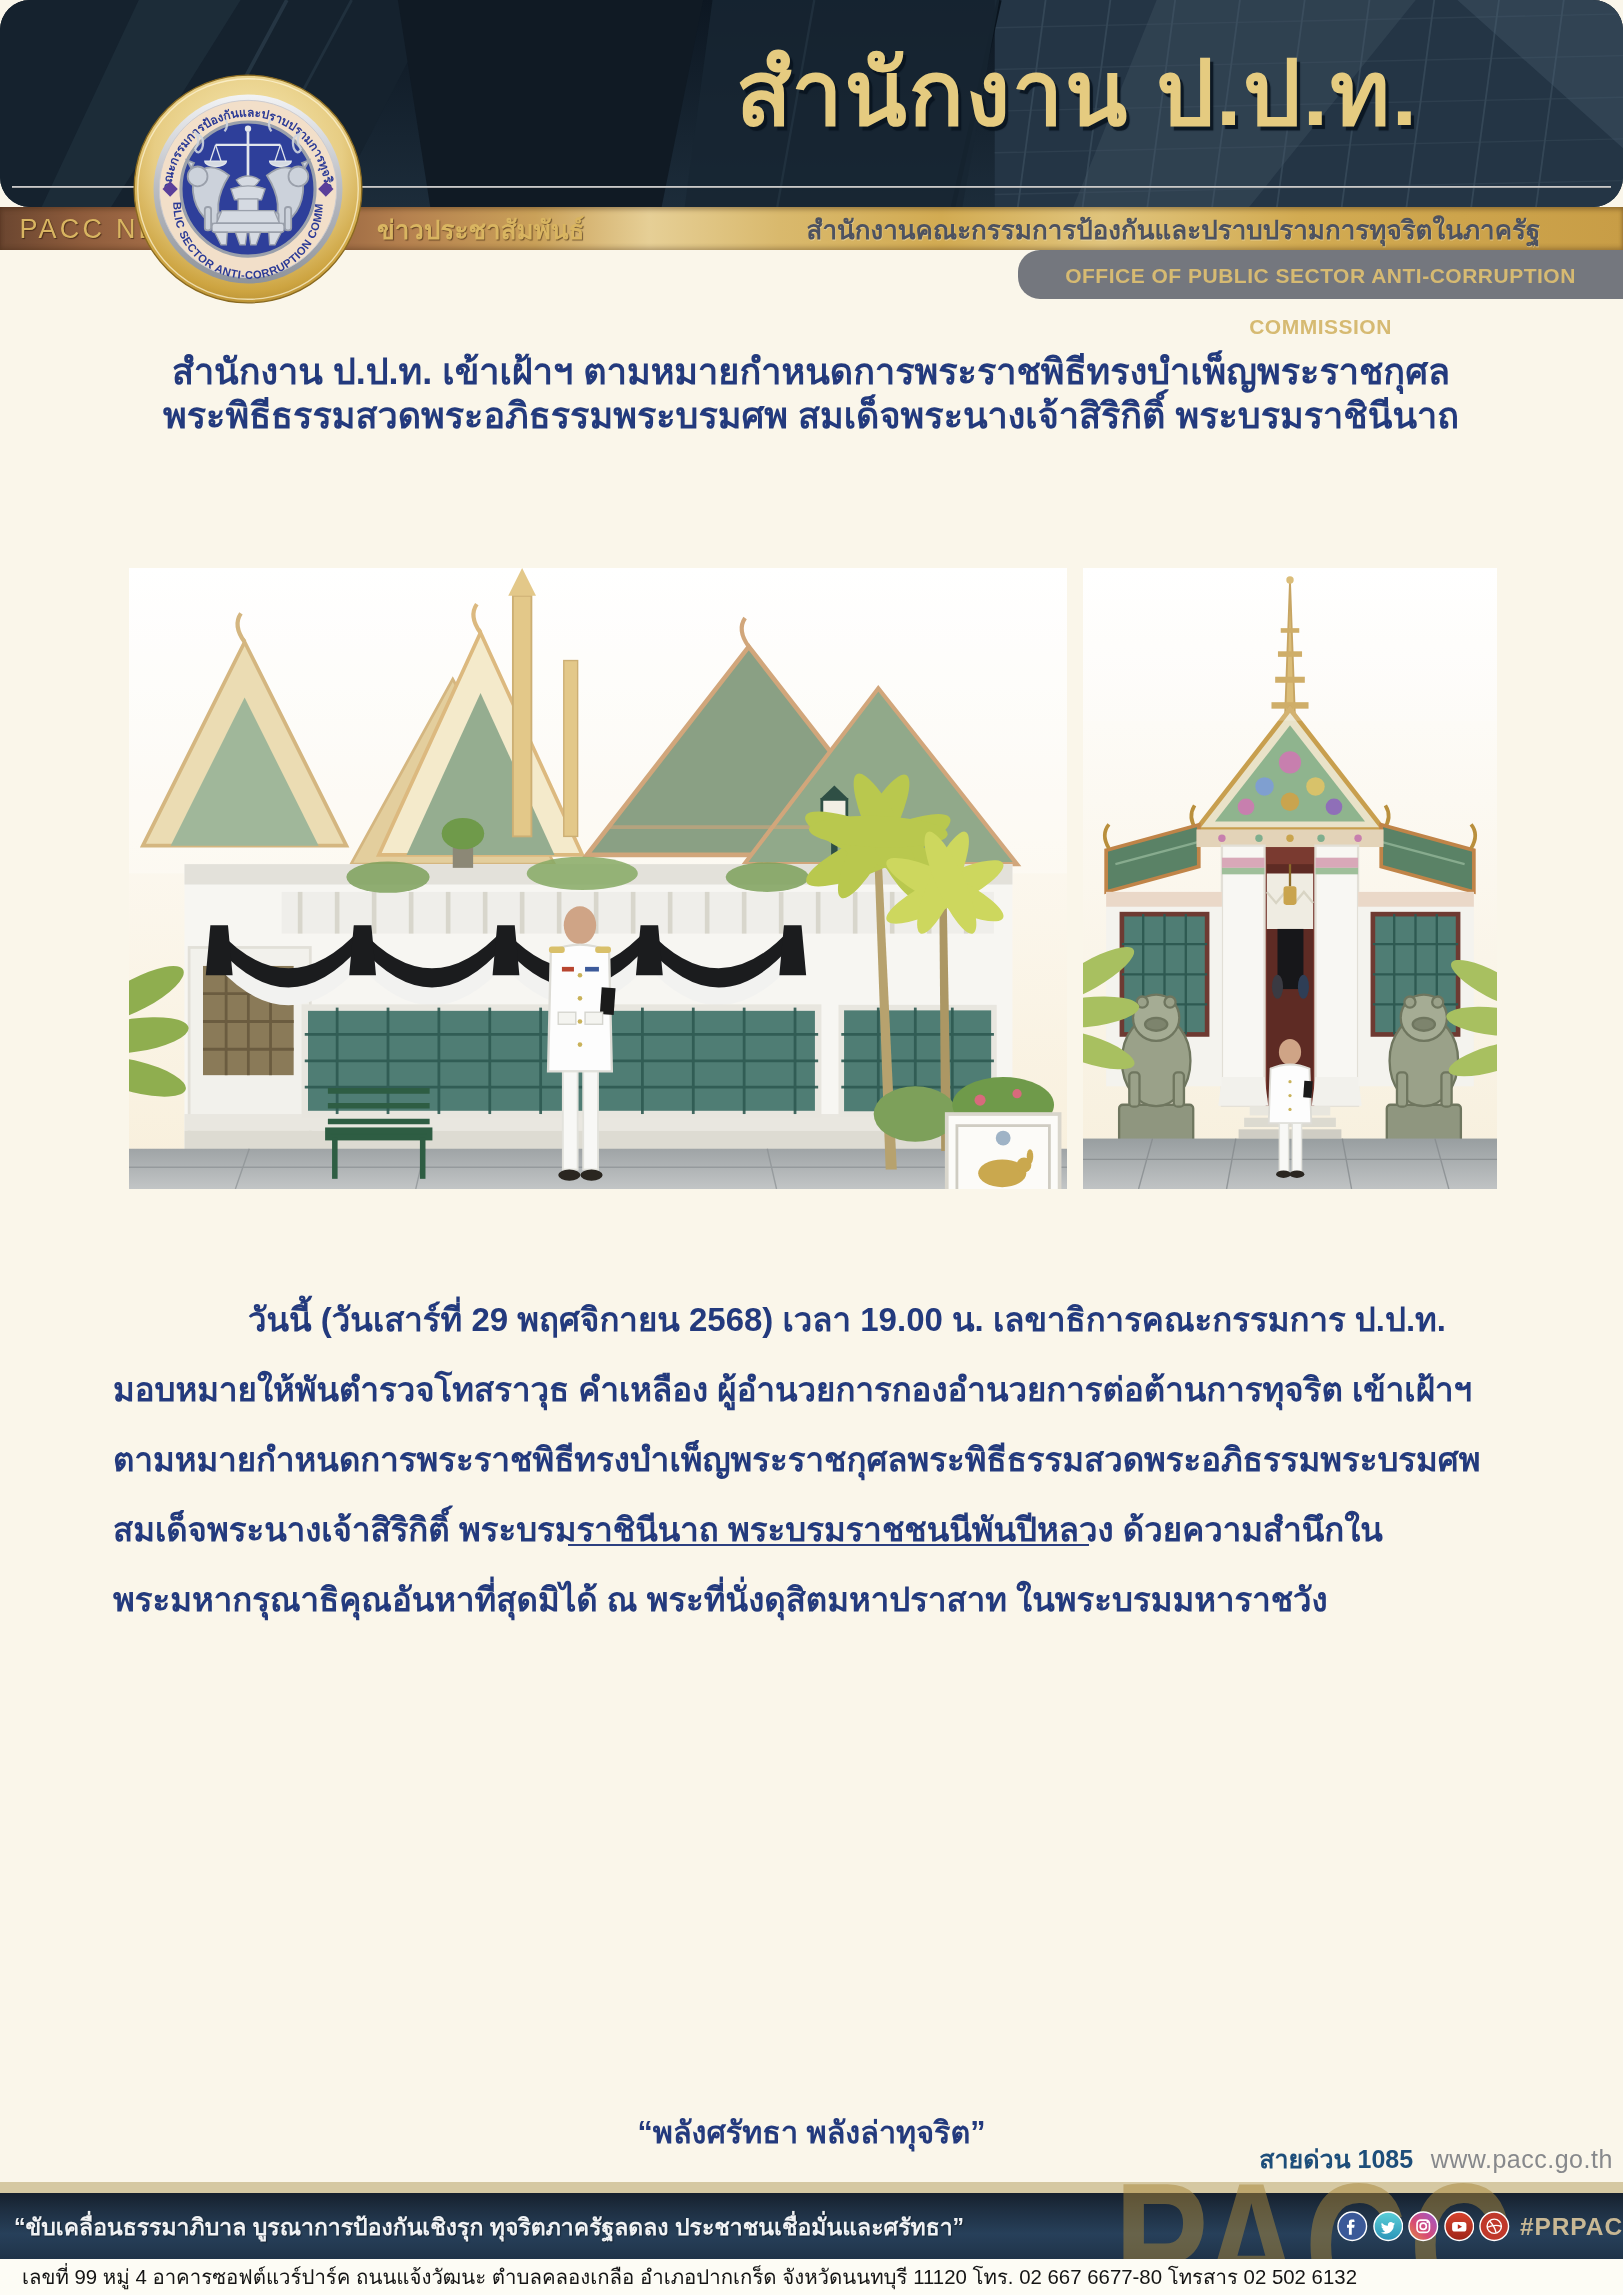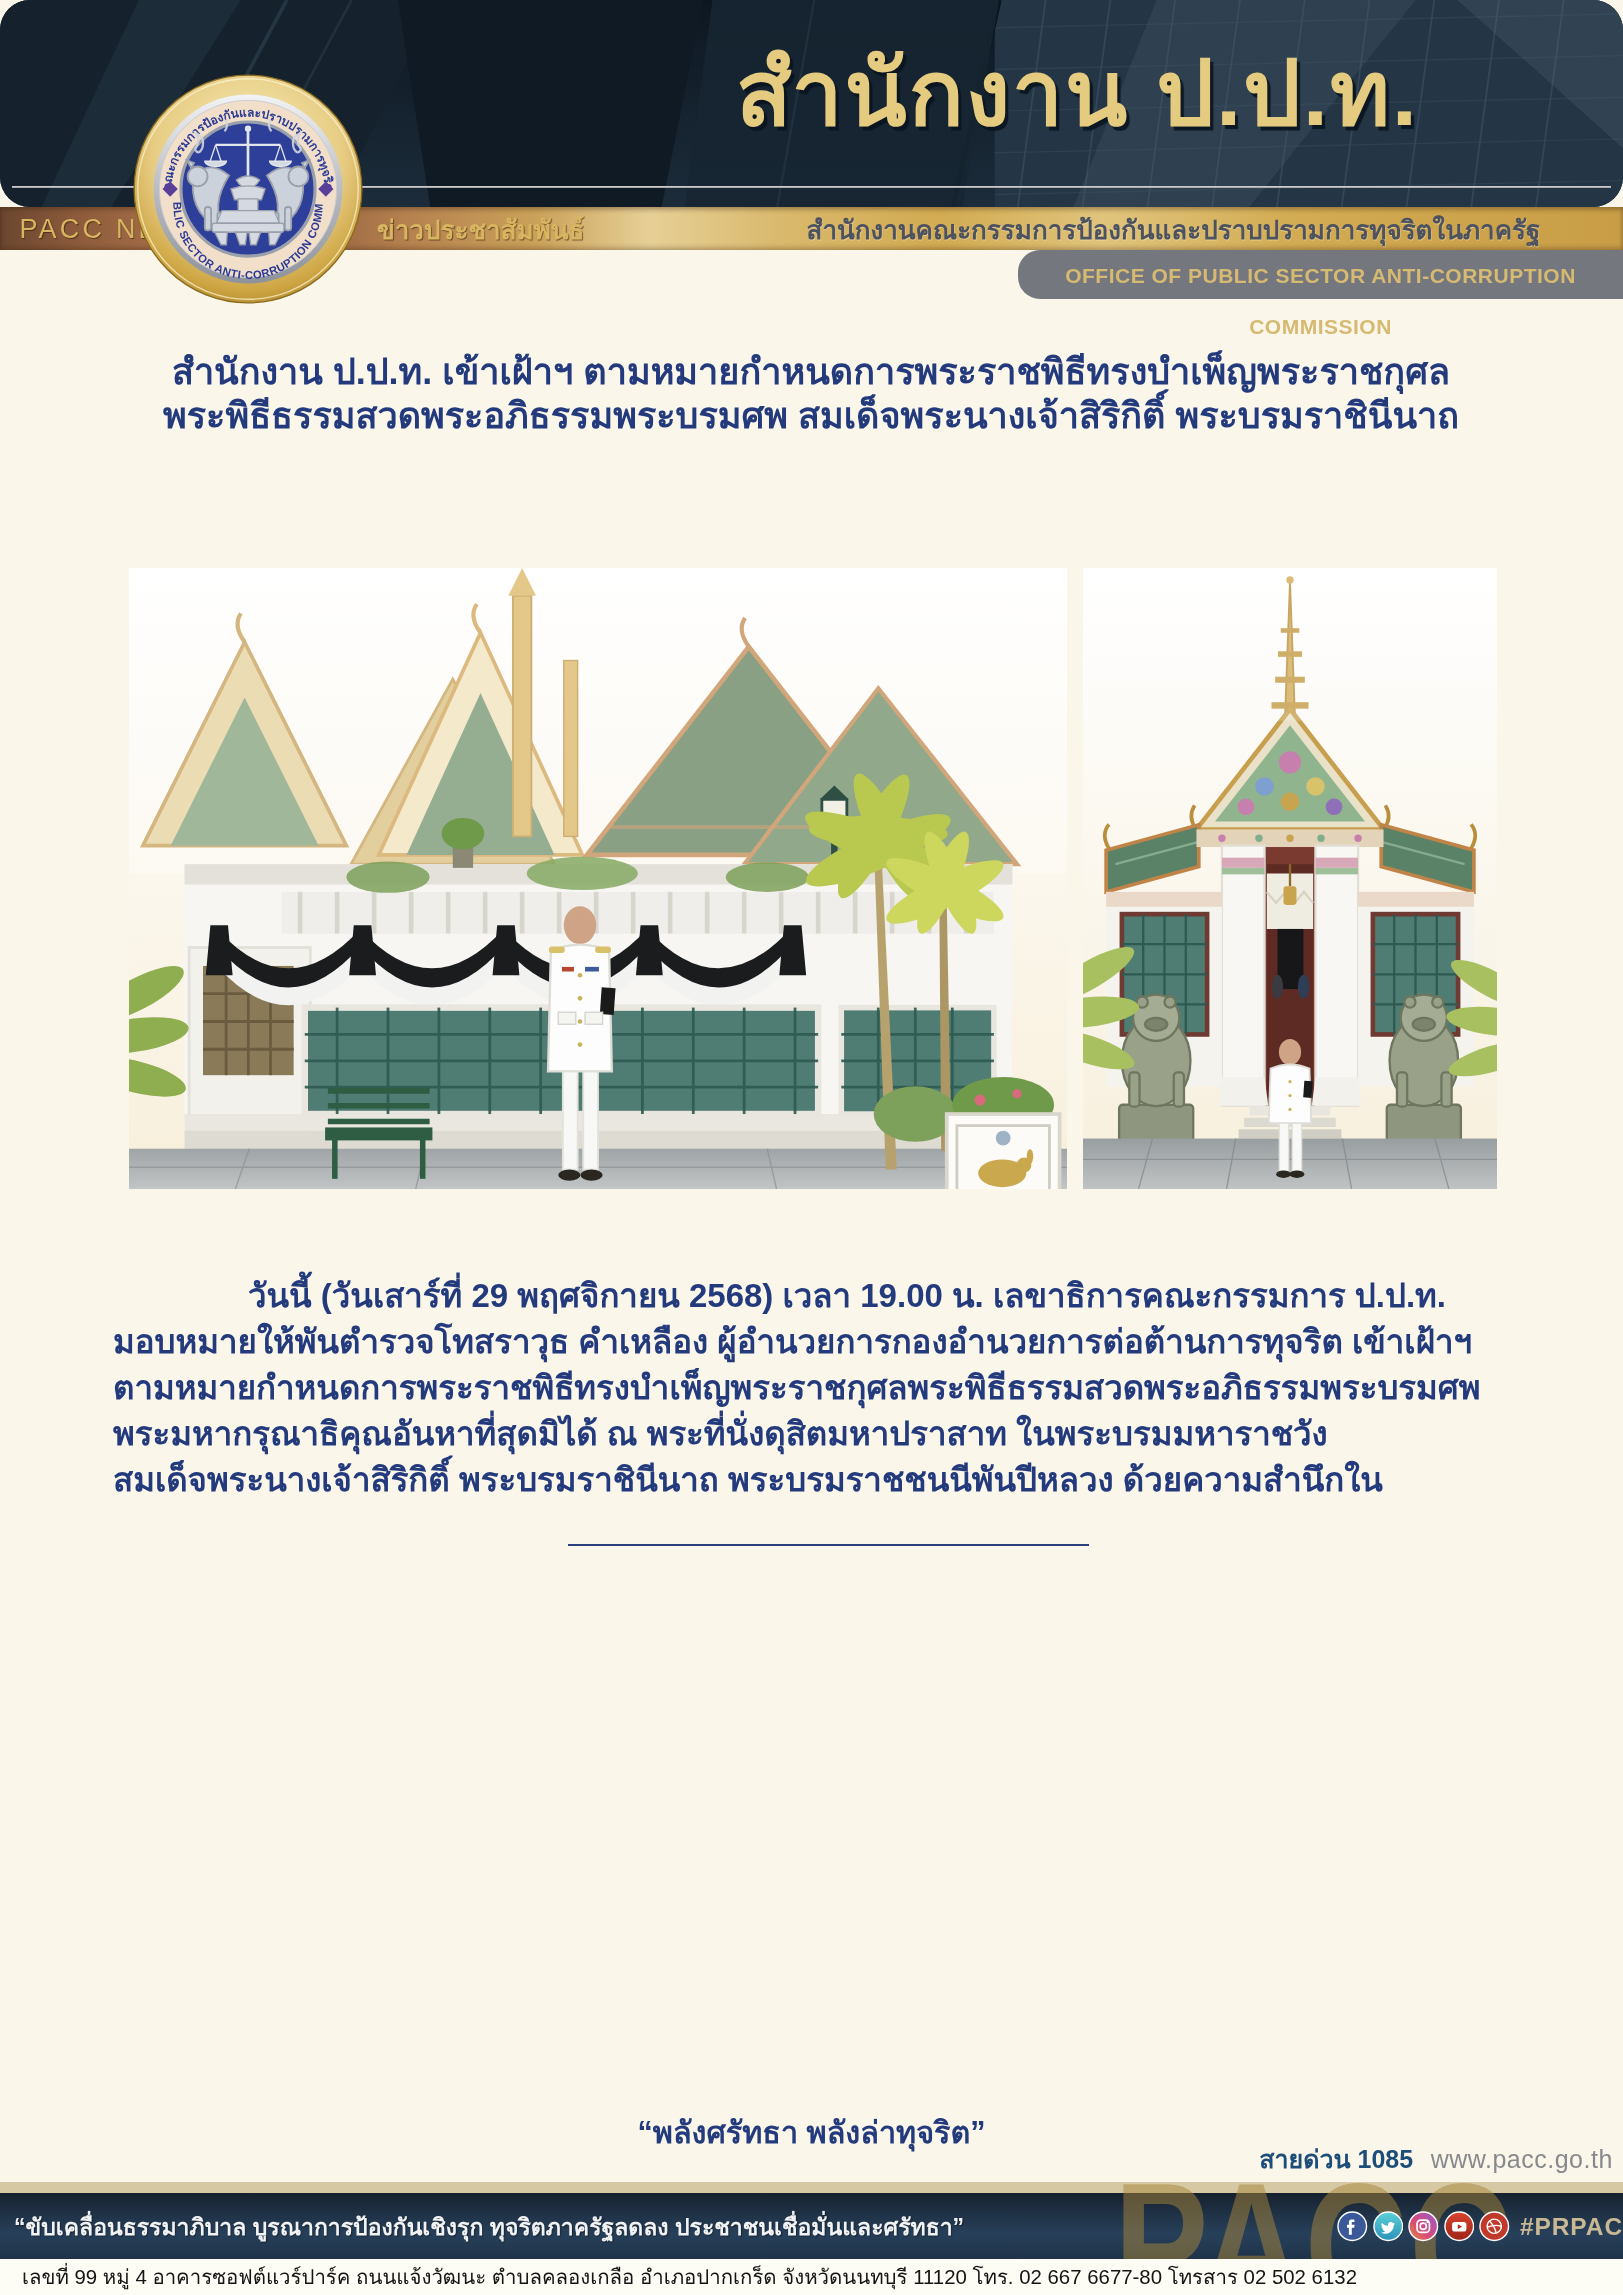--- a/index.html
+++ b/index.html
@@ -65,21 +65,21 @@
   
   .photo { position:absolute; top:568px; height:621px; overflow:hidden; background:#f6f2e6; }
   .photo-left  { left:129px;  width:938px; }
   .photo-right { left:1083px; width:414px; }
   .photo svg { display:block; }
   
   .article {
     position:absolute; left:113px; top:1273px; width:1416px;
     color:#233a7d; font-size:33px; font-weight:bold;
   }
-  .article .line { line-height:46px; white-space:nowrap; }
+  .article .line { line-height:46px; white-space:nowrap;margin-top:24px; }
   .article .line.indent { text-indent:135px; }
   
   .divider {
     position:absolute; left:568px; top:1544px; width:521px; height:1.9px;
     background:#2c4080;
   }
   
   .quote {
     position:absolute; left:0; top:2081px; width:1623px; text-align:center;
     font-size:30.5px; font-weight:bold; color:#233a7d; line-height:46px;margin-top:28px;
@@ -643,22 +643,22 @@
         <ellipse cx="462" cy="1310" rx="16" ry="8" fill="#2a2620"></ellipse>
       </g>
       <rect x="0" y="0" width="894" height="330" fill="#ffffff" opacity=".2"></rect>
     </svg>
   </div>
 
   <div class="article">
     <div class="line indent">วันนี้ (วันเสาร์ที่ 29 พฤศจิกายน 2568) เวลา 19.00 น. เลขาธิการคณะกรรมการ ป.ป.ท.</div>
     <div class="line">มอบหมายให้พันตำรวจโทสราวุธ คำเหลือง ผู้อำนวยการกองอำนวยการต่อต้านการทุจริต เข้าเฝ้าฯ</div>
     <div class="line">ตามหมายกำหนดการพระราชพิธีทรงบำเพ็ญพระราชกุศลพระพิธีธรรมสวดพระอภิธรรมพระบรมศพ</div>
+    <div class="line">สมเด็จพระนางเจ้าสิริกิติ์ พระบรมราชินีนาถ พระบรมราชชนนีพันปีหลวง ด้วยความสำนึกใน</div>
     <div class="line">พระมหากรุณาธิคุณอันหาที่สุดมิได้ ณ พระที่นั่งดุสิตมหาปราสาท ในพระบรมมหาราชวัง</div>
-    <div class="line">สมเด็จพระนางเจ้าสิริกิติ์ พระบรมราชินีนาถ พระบรมราชชนนีพันปีหลวง ด้วยความสำนึกใน</div>
   </div>
 
   <div class="divider"></div>
 
   <div class="quote">“พลังศรัทธา พลังล่าทุจริต”</div>
 
   <div class="contact">
     <span class="hotline">สายด่วน 1085</span><span class="website">www.pacc.go.th</span>
   </div>
 

